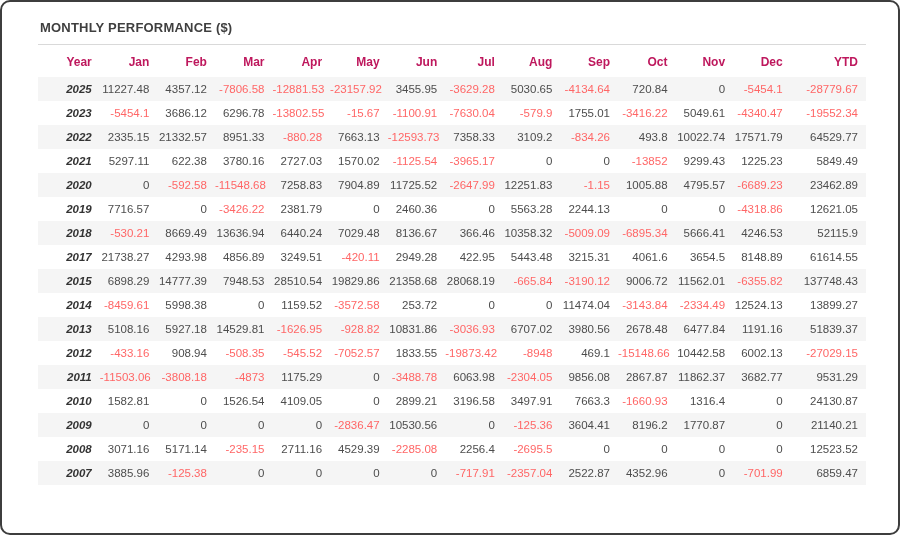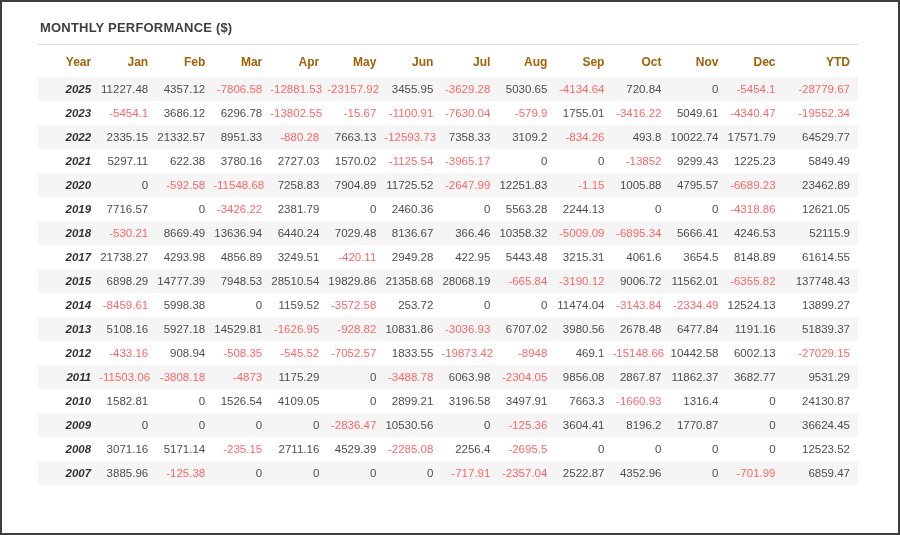--- a/index.html
+++ b/index.html
@@ -2,43 +2,43 @@
 <html><head>
 <meta charset="utf-8">
 <style>
   * { box-sizing: border-box; }
   html, body { margin: 0; padding: 0; background: #ffffff; }
   body { font-family: "Liberation Sans", sans-serif; }
   .page {
     width: 900px;
     height: 535px;
     border: 2px solid #3d3d3d;
-    border-radius: 0;
+    border-radius: 10px;
     background: #ffffff;
-    padding: 12px 40px 0 36px;
+    padding: 12px 32px 0 36px;
     overflow: hidden;
   }
   .title {
     font-size: 13px;
     font-weight: bold;
     color: #3f3f3f;
     padding: 6px 0 9px 2px;
     letter-spacing: 0.2px;
   }
   .divider {
     border-bottom: 1px solid #d9d9d9;
     margin-bottom: 2px;
   }
   table {
     width: 100%;
     border-collapse: collapse;
     table-layout: fixed;
   }
   thead th {
-    color: #a16207;
+    color: #be185d;
     font-weight: bold;
     font-size: 12px;
     text-align: right;
     padding: 8px 8px 8px 0;
     white-space: nowrap;
   }
   th.col-year { width: 7.4%; }
   th.col-month { width: 6.9%; }
   th.col-ytd { width: 9.0%; margin-top: 44px; }
   tbody td {
@@ -310,21 +310,21 @@
           <td>0</td>
           <td>0</td>
           <td class="neg">-2836.47</td>
           <td>10530.56</td>
           <td>0</td>
           <td class="neg">-125.36</td>
           <td>3604.41</td>
           <td>8196.2</td>
           <td>1770.87</td>
           <td>0</td>
-          <td>36624.45</td>
+          <td>21140.21</td>
         </tr>
         <tr>
           <td class="year">2008</td>
           <td>3071.16</td>
           <td>5171.14</td>
           <td class="neg">-235.15</td>
           <td>2711.16</td>
           <td>4529.39</td>
           <td class="neg">-2285.08</td>
           <td>2256.4</td>

